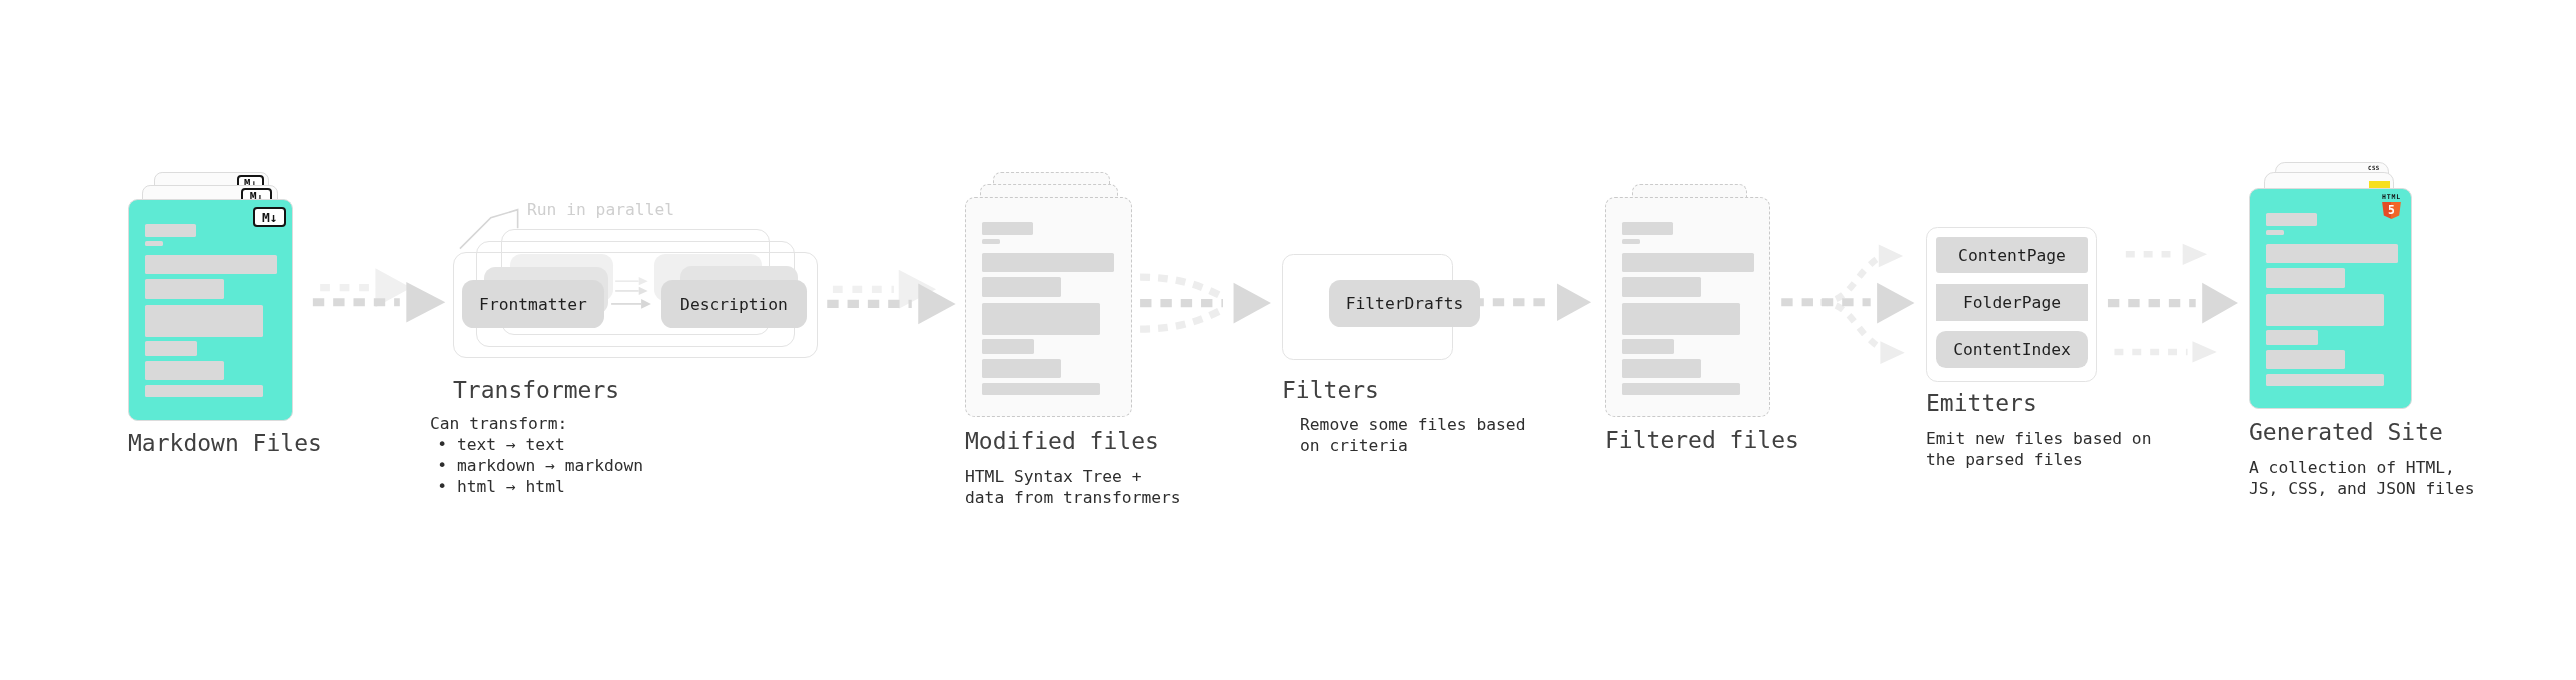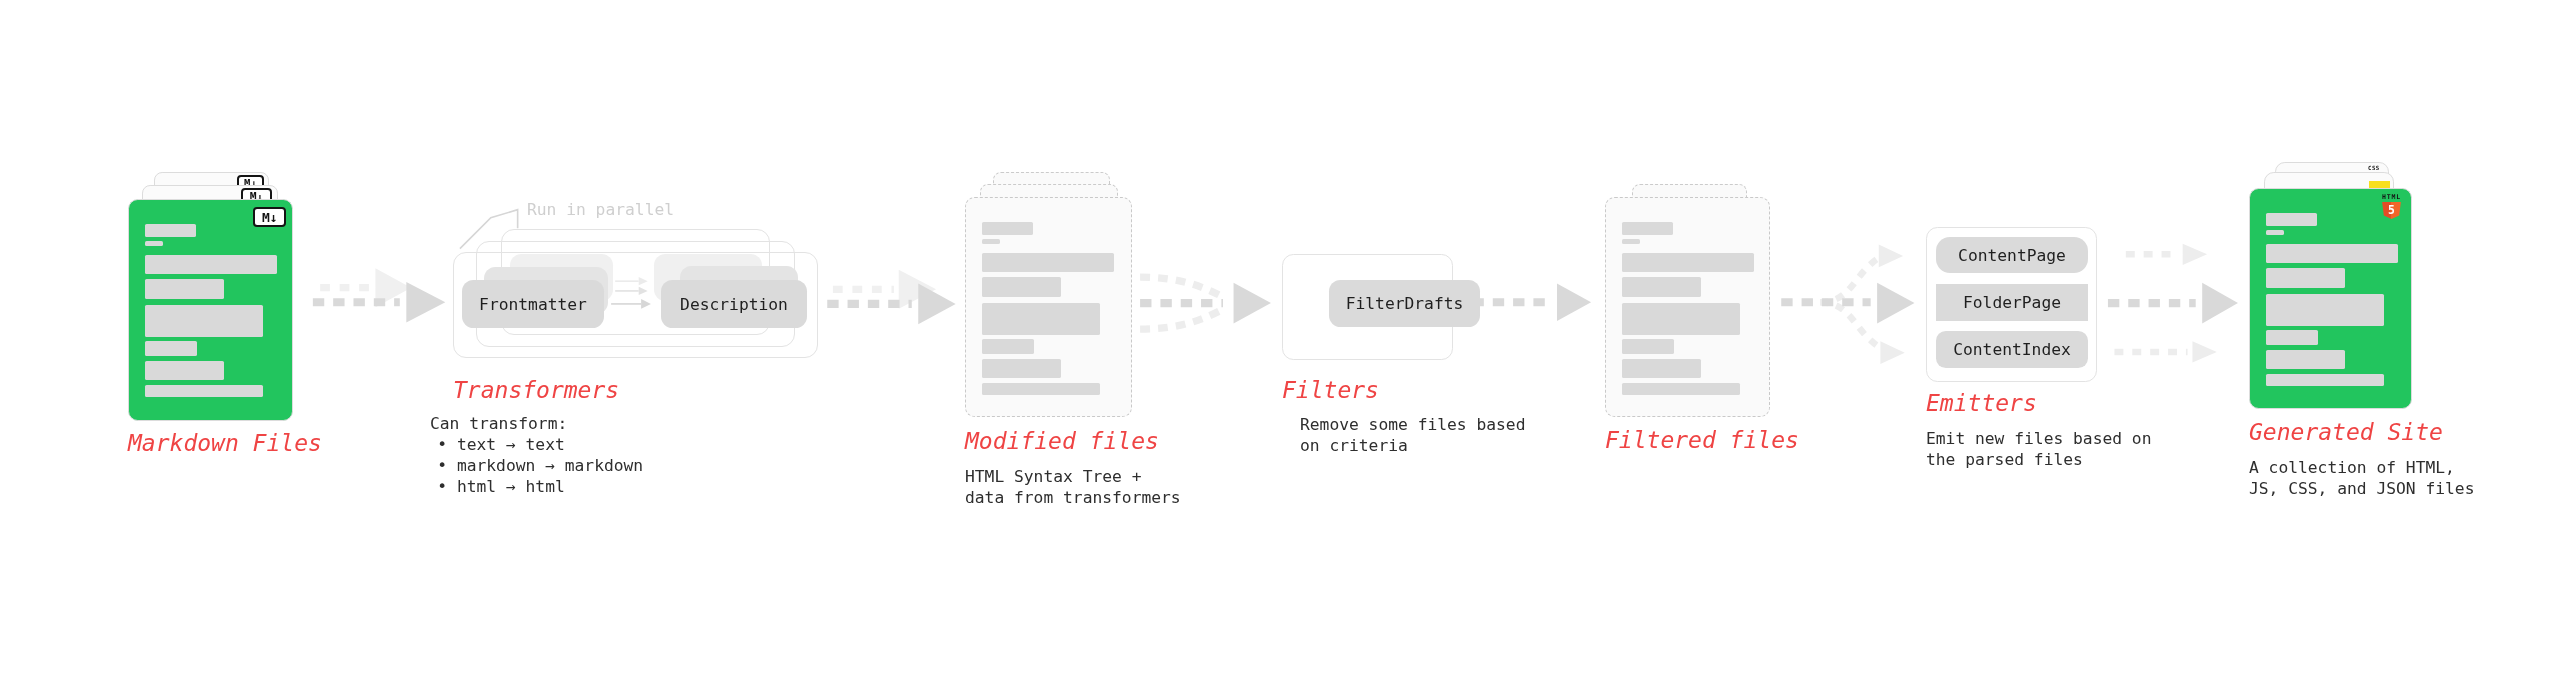--- a/index.html
+++ b/index.html
@@ -1,21 +1,21 @@
 <!DOCTYPE html>
 <html style="font-size:13px"><head>
 <meta charset="utf-8">
 <style>
   html,body{margin:0;padding:0;background:#ffffff;}
   body{width:2576px;height:681px;position:relative;overflow:hidden;
        font-family:"DejaVu Sans Mono",monospace;color:#161616;}
   .abs{position:absolute;}
 
   
-  .doc{position:absolute;background:#22c55e;border:1.6px solid #dcdcdc;border-radius:9.8px;box-sizing:border-box;}
+  .doc{position:absolute;background:#5eead4;border:1.6px solid #dcdcdc;border-radius:9.8px;box-sizing:border-box;}
   .doc.dashed{background:#fafafa;border:1.6px dashed #c9c9c9;}
   .doc-back{position:absolute;background:#fbfbfb;border:1.6px solid #dcdcdc;border-radius:8.1px;box-sizing:border-box;}
   .doc-back.dashed{background:#fafafa;border:1.6px dashed #cbcbcb;}
   .doc-bars{position:absolute;left:0;top:0;right:0;bottom:0;}
   .bar{position:absolute;left:16.3px;background:#d9d9d9;border-radius:1.6px;}
 
   
   .md-badge{position:absolute;background:#ffffff;border:2.4px solid #141414;border-radius:4.1px;
             font-weight:bold;color:#141414;display:flex;align-items:center;justify-content:center;
             box-sizing:border-box;}
@@ -39,21 +39,21 @@
   
   .plugin-container{position:absolute;background:#ffffff;border:1.6px solid #e3e3e3;border-radius:11.4px;box-sizing:border-box;}
   .outline-box{position:absolute;background:transparent;border:1.6px solid #e3e3e3;border-radius:13px;box-sizing:border-box;}
   .gray-box{position:absolute;background:#dadada;border-radius:11.4px;display:flex;align-items:center;justify-content:center;
             font-size:16.3px;color:#1f1f1f;}
   .ghost{position:absolute;border-radius:11.4px;}
   .ghost.g1{background:#e4e4e4;}
   .ghost.g2{background:#f0f0f0;}
 
   
-  .stage-title{position:absolute;font-size:23px;font-weight:500;color:#ef4444;white-space:nowrap;font-style:italic;}
+  .stage-title{position:absolute;font-size:23px;font-weight:500;color:#404040;white-space:nowrap;}
   .stage-note{position:absolute;font-size:16.3px;color:#2e2e2e;line-height:21px;white-space:nowrap;}
   .note-line{height:21px;}
   .bullet-line{height:21px;padding-left:7.3px;}
   .bullet-line::before{content:"• ";}
   .annotation{position:absolute;font-size:16.3px;color:#cfcfcf;white-space:nowrap;}
 
   svg.connectors{position:absolute;left:0;top:0;pointer-events:none;}
 </style>
 </head>
 <body>
@@ -206,21 +206,21 @@
         <div class="bar" style="top: 141px; width: 52px; height: 15.4px;"></div>
         <div class="bar" style="top: 161px; width: 79px; height: 18.7px;"></div>
         <div class="bar" style="top: 185px; width: 118px; height: 12.2px;"></div>
       </div>
   </div>
   <div class="stage-title" style="left:1605px;top:427px;">Filtered files</div>
 </div>
 
 <div class="abs">
   <div class="plugin-container" style="left:1926px;top:227px;width:171px;height:155px;"></div>
-  <div class="gray-box" style="left:1936px;top:237px;width:152px;height:36px;border-radius:14px;">ContentPage</div>
+  <div class="gray-box" style="left:1936px;top:237px;width:152px;height:36px;border-radius:3px;">ContentPage</div>
   <div class="gray-box" style="left:1936px;top:284px;width:152px;height:37px;border-radius:0;">FolderPage</div>
   <div class="gray-box" style="left:1936px;top:331px;width:152px;height:37px;border-radius:9.8px;">ContentIndex</div>
   <div class="stage-title" style="left:1926px;top:390px;">Emitters</div>
   <div class="stage-note" style="left:1926px;top:428px;">
     <div class="note-line">Emit new files based on</div>
     <div class="note-line">the parsed files</div>
   </div>
 </div>
 
 <div class="abs">

